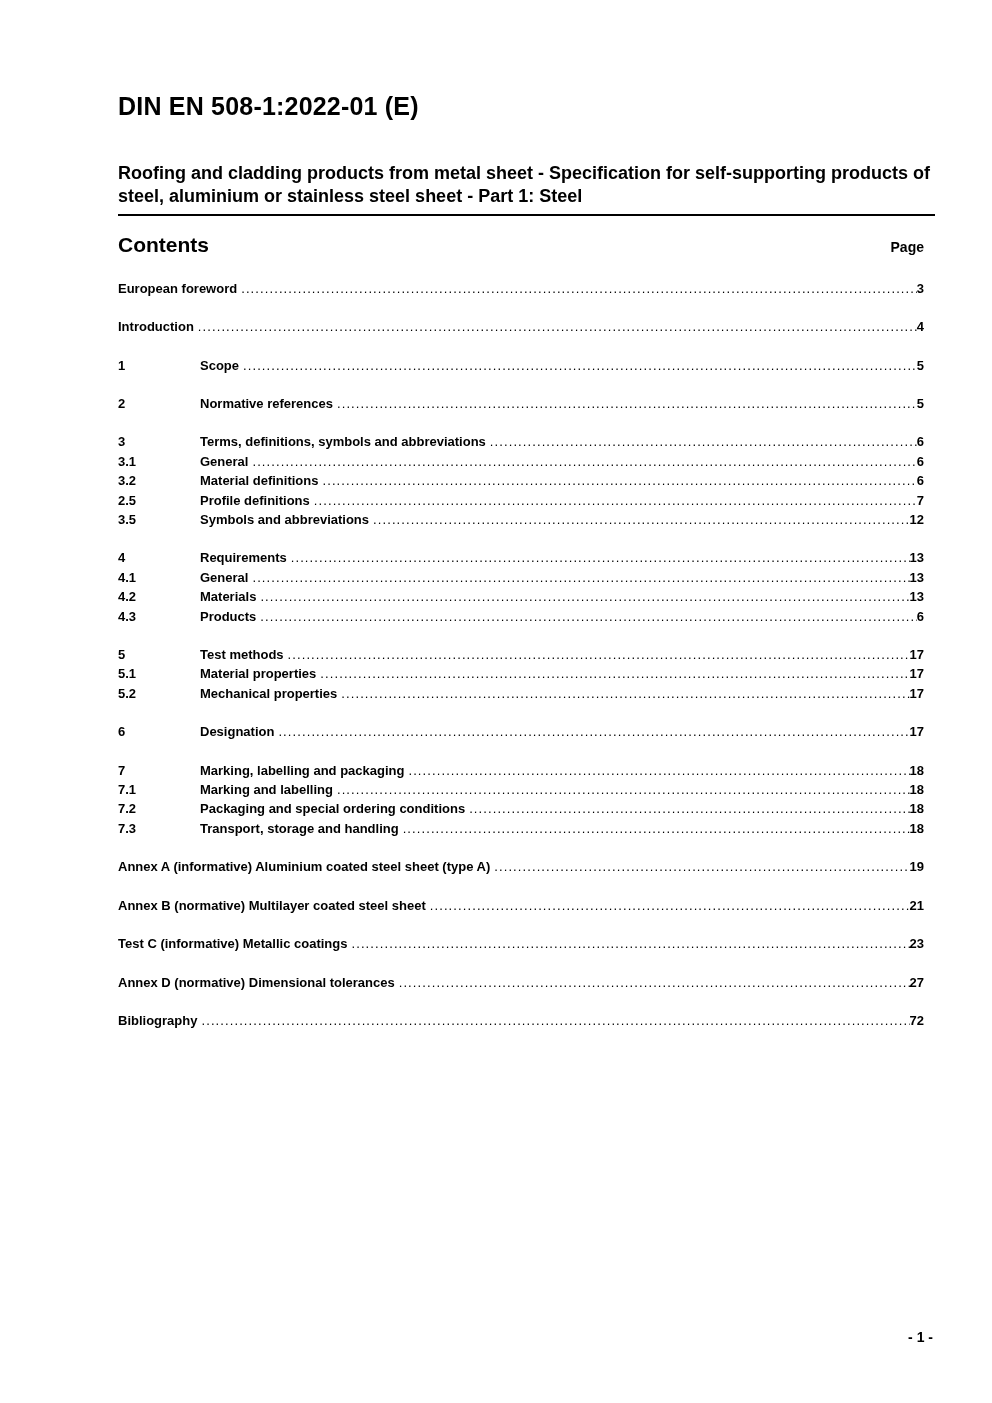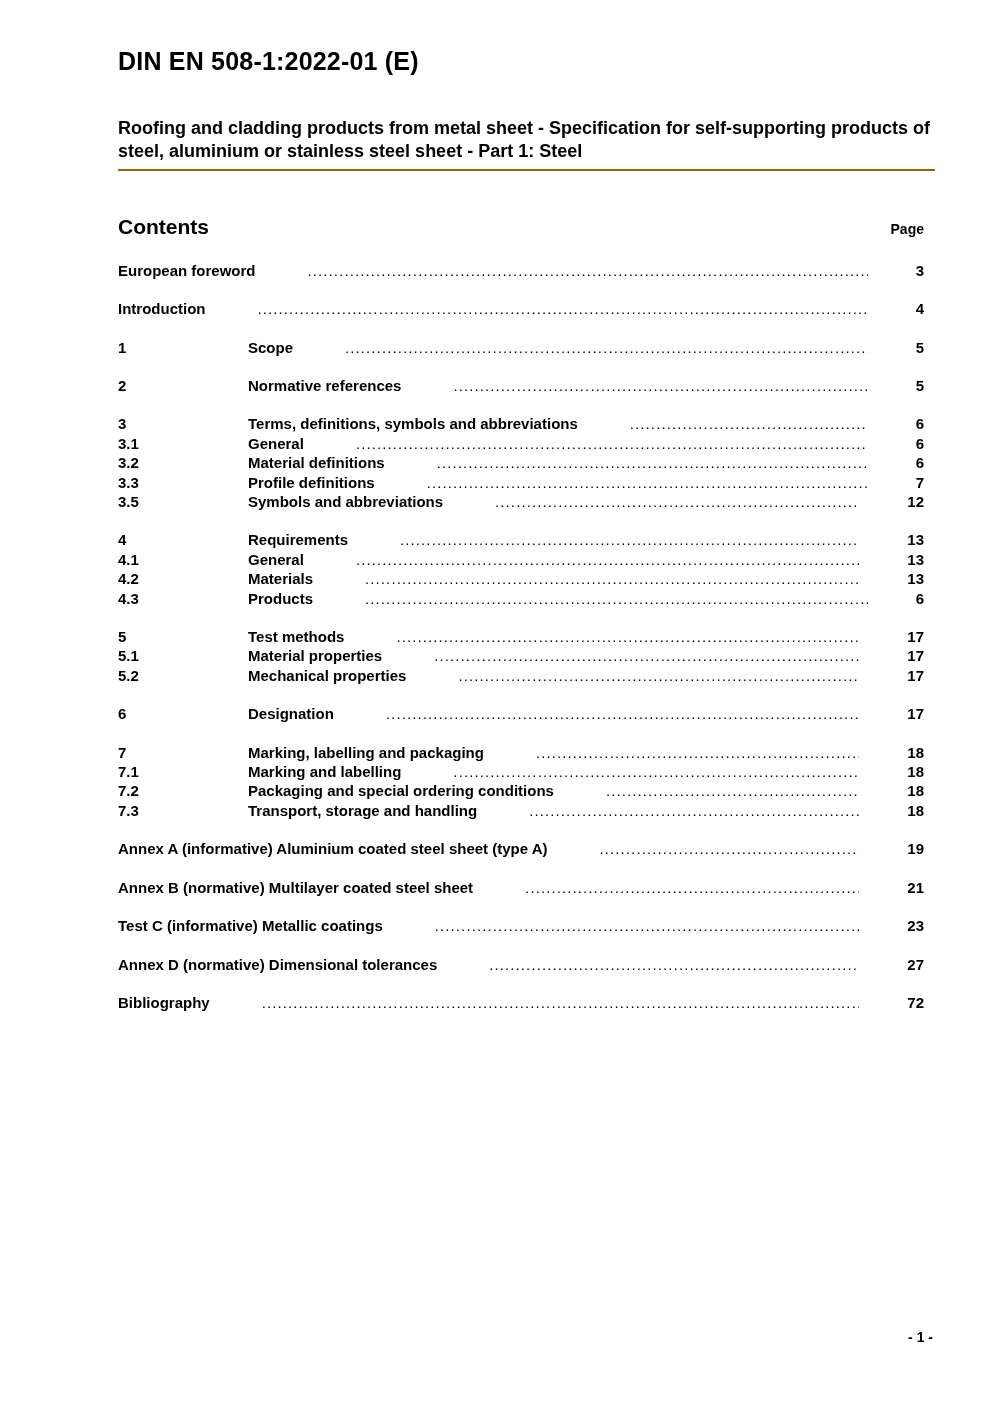--- a/index.html
+++ b/index.html
@@ -17,61 +17,60 @@
     overflow: hidden;
   }
   .content {
     position: absolute;
     left: 118px;
     top: 0;
     width: 817px;
   }
   .doc-number {
     margin: 0;
-    padding-top: 47px;
+    padding-top: 92px;
     font-size: 25px;
     font-weight: bold;
     line-height: 1.15;
     letter-spacing: 0.2px;
   }
   .doc-title {
     margin: 41px 0 0 0;
     font-size: 18px;
     font-weight: bold;
     line-height: 23px;
     padding-bottom: 6px;
-    border-bottom: 2px solid #a16207;
+    border-bottom: 2px solid #000000;
   }
   .contents-row {
-    margin-top: 44px;
+    margin-top: 17px;
     display: flex;
     justify-content: space-between;
     align-items: baseline;
     width: 806px;
   }
   .contents-heading {
     font-size: 21px;
     font-weight: bold;
   }
   .page-col-label {
     font-size: 14px;
     font-weight: bold;
   }
   .toc {
     margin-top: 22px;
     width: 806px;
   }
   .toc-row {
     display: flex;
     align-items: baseline;
-    font-size: 15px;
+    font-size: 13px;
     font-weight: bold;
     line-height: 19.4px;
     white-space: nowrap;
-    gap: 48px;
   }
   .toc-row.gap {
     margin-top: 19px;
   }
   .toc-num {
     flex: 0 0 82px;
   }
   .toc-label {
     flex: 0 0 auto;
   }
@@ -148,21 +147,21 @@
           <span class="toc-leader"></span>
           <span class="toc-page">6</span>
         </div>
         <div class="toc-row">
           <span class="toc-num">3.2</span>
           <span class="toc-label">Material definitions</span>
           <span class="toc-leader"></span>
           <span class="toc-page">6</span>
         </div>
         <div class="toc-row">
-          <span class="toc-num">3.3</span>
+          <span class="toc-num">2.5</span>
           <span class="toc-label">Profile definitions</span>
           <span class="toc-leader"></span>
           <span class="toc-page">7</span>
         </div>
         <div class="toc-row">
           <span class="toc-num">3.5</span>
           <span class="toc-label">Symbols and abbreviations</span>
           <span class="toc-leader"></span>
           <span class="toc-page">12</span>
         </div>

